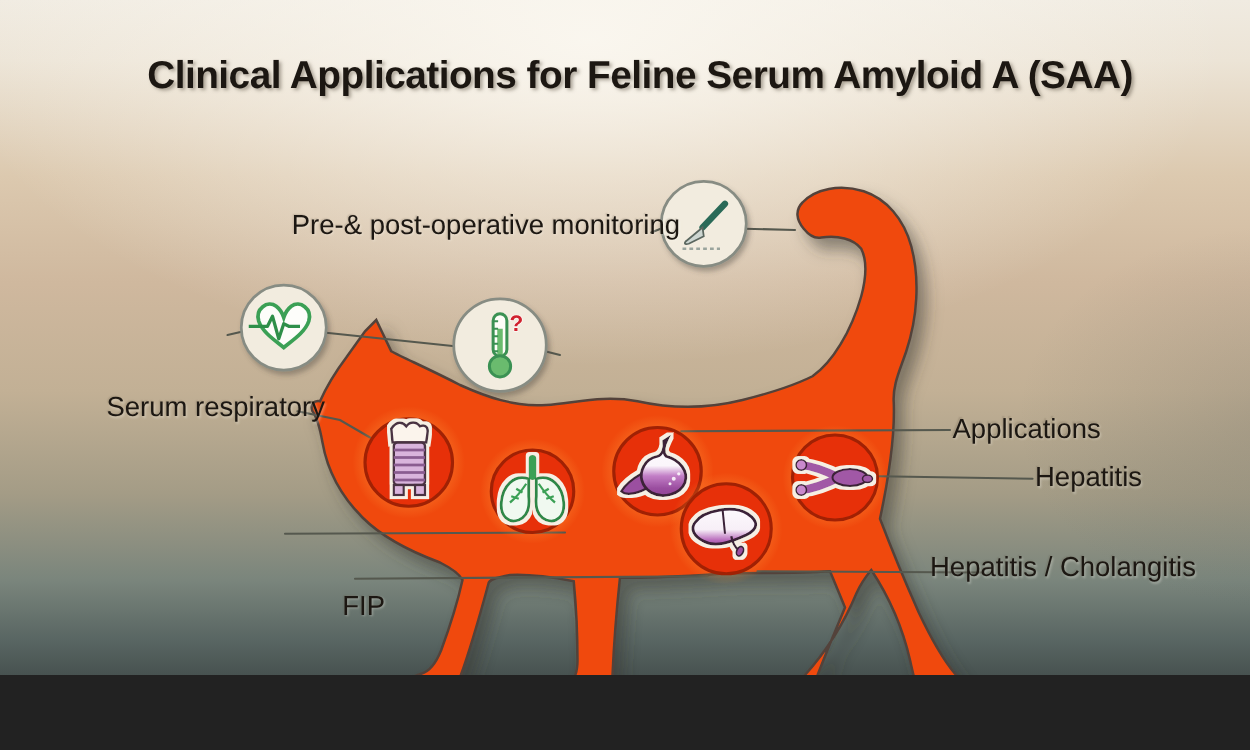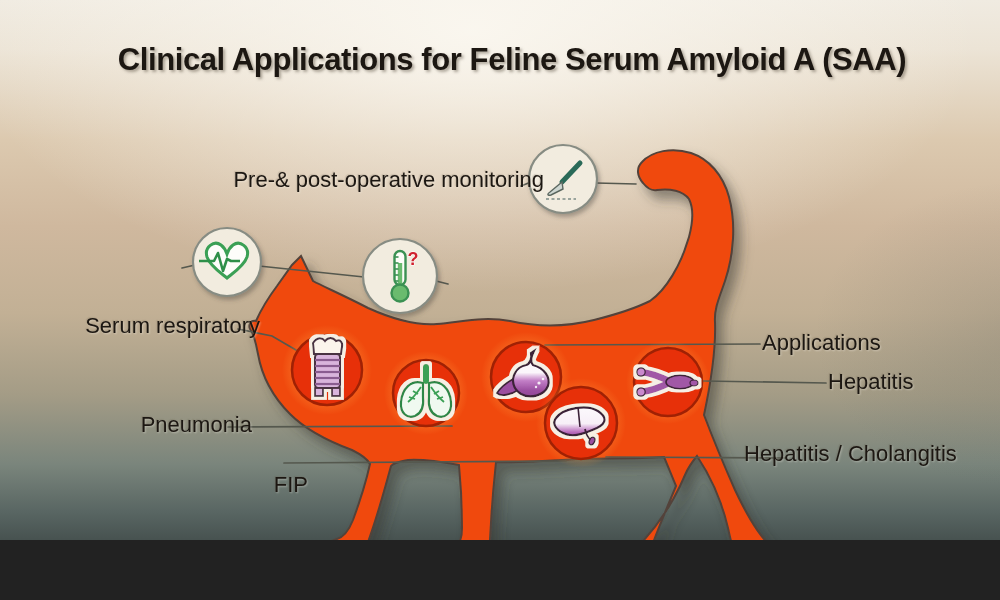--- a/index.html
+++ b/index.html
@@ -245,19 +245,18 @@
           <text x="13" y="-11" text-anchor="middle" class="q">?</text>
         </g>
       </g>
     </g>
   </svg>
 
   <div class="title">Clinical Applications for Feline Serum Amyloid A (SAA)</div>
 
   <div class="label" style="right:480px;top:167px">Pre-&amp; post-operative monitoring</div>
   <div class="label" style="right:764px;top:313px">Serum respiratory</div>
-  <div class="label" style="right:772px;top:412px">Pneumonia</div>
   <div class="label" style="right:716px;top:472px">FIP</div>
   <div class="label" style="left:762px;top:330px">Applications</div>
   <div class="label" style="left:828px;top:369px">Hepatitis</div>
   <div class="label" style="left:744px;top:441px">Hepatitis / Cholangitis</div>
 
 </div>
 
 </body></html>

